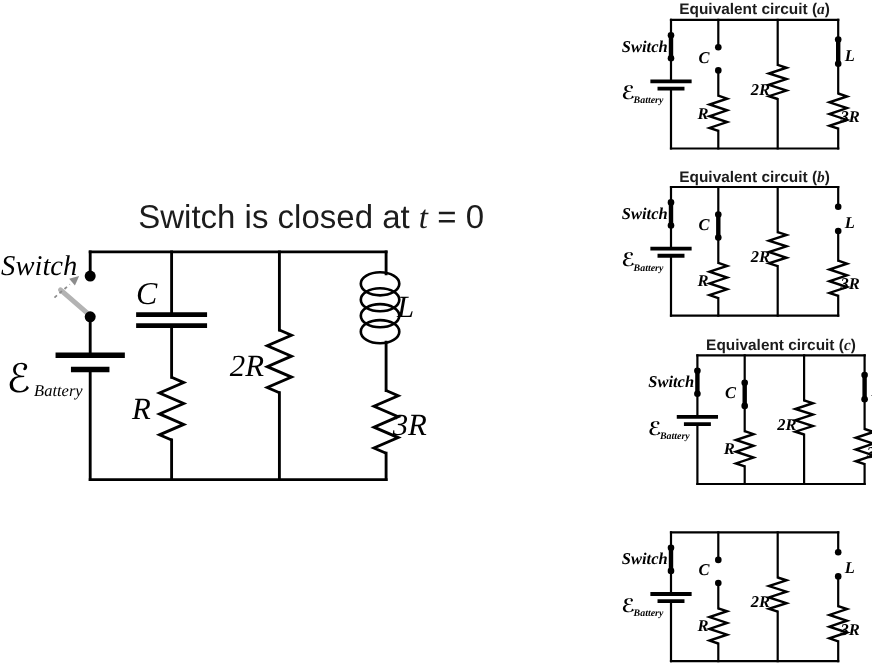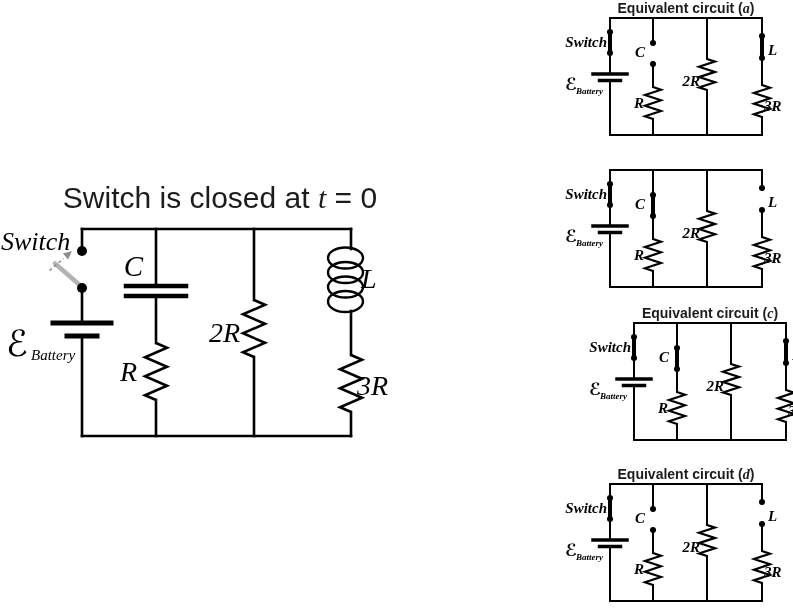--- a/index.html
+++ b/index.html
@@ -4,21 +4,21 @@
 <style>
   html,body{margin:0;padding:0;}
   body{
     width:793px;height:609px;position:relative;overflow:hidden;
     background:#ffffff;color:#111;
     font-family:"Liberation Sans",sans-serif;
   }
   .stage{position:absolute;inset:0;}
   .main-title{
     position:absolute;left:0;top:181px;width:440px;
-    text-align:center;font-size:30px;color:#1c1c1c;white-space:pre;
+    text-align:right;font-size:30px;color:#1c1c1c;white-space:pre;
   }
   .main-title i{font-family:"Liberation Serif",serif;font-style:italic;}
   #main-svg-host{position:absolute;left:0;top:223px;width:440px;height:230px;}
   .eq-col{position:absolute;left:560px;top:0;width:233px;height:609px;}
   .eq-block{position:absolute;left:0;width:233px;height:155px;font-weight:bold;}
   .eq-title{
     position:absolute;left:36px;top:0;width:180px;height:15px;
     text-align:center;font-size:14px;color:#1c1c1c;white-space:pre;
   }
   .eq-title i{font-family:"Liberation Serif",serif;font-style:italic;}
@@ -117,20 +117,21 @@
             <circle cx="202" cy="45" r="3" fill="#000000"></circle>
           </g>
           <line x1="202" y1="45" x2="202" y2="72" stroke="#000000" stroke-width="2" stroke-linecap="square"></line>
           <path d="M 202 72 L 210.0 74.7 L 194.0 80.0 L 210.0 85.3 L 194.0 90.7 L 210.0 96.0 L 194.0 101.3 L 202 104" fill="none" stroke="#000000" stroke-width="2.2" stroke-linejoin="miter"></path>
           <line x1="202" y1="104" x2="202" y2="122" stroke="#000000" stroke-width="2" stroke-linecap="square"></line>
           <text x="208" y="42" font-size="15" text-anchor="start" class="lbl">L</text>
           <text x="204" y="98" font-size="15" text-anchor="start" class="lbl">3R</text>
         </svg>
       </div>
       <div class="eq-block" style="top: 152px;">
+        <div class="eq-title"><span>Equivalent circuit (</span><i>b</i><span>)</span></div>
         <svg width="233" height="142" viewBox="0 0 233 142" class="eq-svg">
           <line x1="50" y1="5" x2="202" y2="5" stroke="#000000" stroke-width="2" stroke-linecap="square"></line>
           <line x1="50" y1="122" x2="202" y2="122" stroke="#000000" stroke-width="2" stroke-linecap="square"></line>
           <line x1="50" y1="5" x2="50" y2="19" stroke="#000000" stroke-width="2" stroke-linecap="square"></line>
           <g>
             <line x1="50" y1="19" x2="50" y2="40" stroke="#000000" stroke-width="4" stroke-linecap="square"></line>
             <circle cx="50" cy="19" r="3" fill="#000000"></circle>
             <circle cx="50" cy="40" r="3" fill="#000000"></circle>
           </g>
           <line x1="50" y1="40" x2="50" y2="59" stroke="#000000" stroke-width="2" stroke-linecap="square"></line>
@@ -211,21 +212,20 @@
             <circle cx="202" cy="45" r="3" fill="#000000"></circle>
           </g>
           <line x1="202" y1="45" x2="202" y2="72" stroke="#000000" stroke-width="2" stroke-linecap="square"></line>
           <path d="M 202 72 L 210.0 74.7 L 194.0 80.0 L 210.0 85.3 L 194.0 90.7 L 210.0 96.0 L 194.0 101.3 L 202 104" fill="none" stroke="#000000" stroke-width="2.2" stroke-linejoin="miter"></path>
           <line x1="202" y1="104" x2="202" y2="122" stroke="#000000" stroke-width="2" stroke-linecap="square"></line>
           <text x="208" y="42" font-size="15" text-anchor="start" class="lbl">L</text>
           <text x="204" y="98" font-size="15" text-anchor="start" class="lbl">3R</text>
         </svg>
       </div>
       <div class="eq-block" style="top: 466px;">
-        <div class="eq-title"><span>Equivalent circuit (</span><i>d</i><span>)</span></div>
         <svg width="233" height="142" viewBox="0 0 233 142" class="eq-svg">
           <line x1="50" y1="5" x2="202" y2="5" stroke="#000000" stroke-width="2" stroke-linecap="square"></line>
           <line x1="50" y1="122" x2="202" y2="122" stroke="#000000" stroke-width="2" stroke-linecap="square"></line>
           <line x1="50" y1="5" x2="50" y2="19" stroke="#000000" stroke-width="2" stroke-linecap="square"></line>
           <g>
             <line x1="50" y1="19" x2="50" y2="40" stroke="#000000" stroke-width="4" stroke-linecap="square"></line>
             <circle cx="50" cy="19" r="3" fill="#000000"></circle>
             <circle cx="50" cy="40" r="3" fill="#000000"></circle>
           </g>
           <line x1="50" y1="40" x2="50" y2="59" stroke="#000000" stroke-width="2" stroke-linecap="square"></line>

